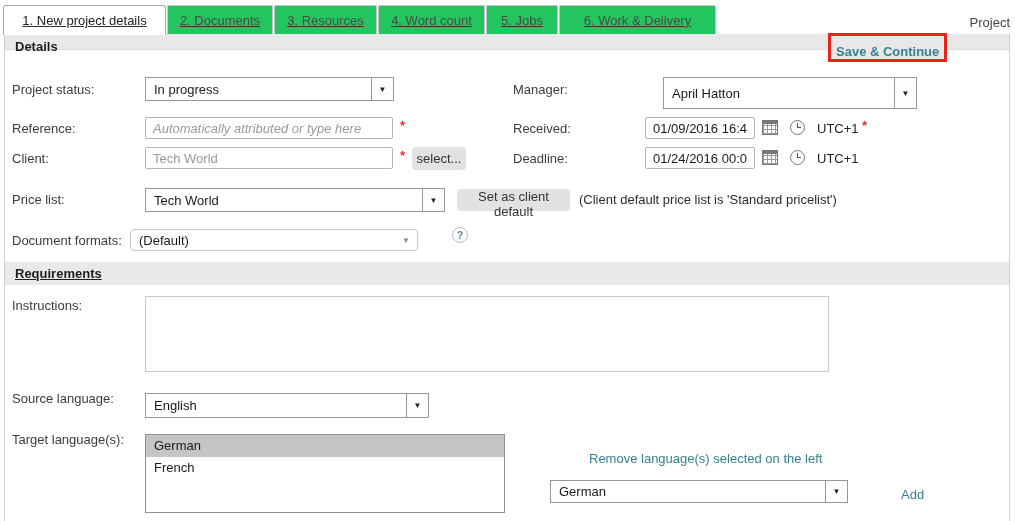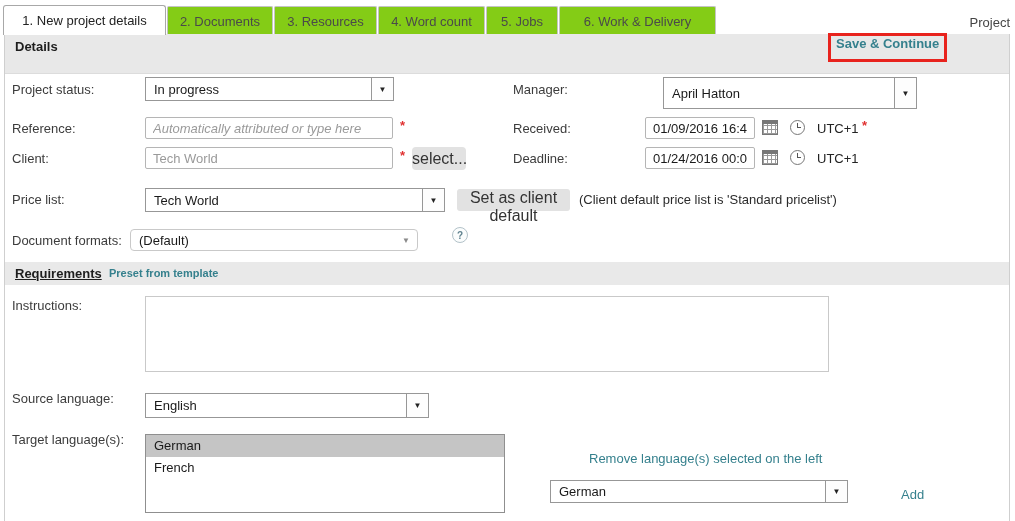--- a/index.html
+++ b/index.html
@@ -1,41 +1,41 @@
 <!DOCTYPE html>
 <html><head>
 <meta charset="utf-8">
 <style>
   * { margin:0; padding:0; box-sizing:border-box; }
   html,body { width:1015px; height:521px; background:#fff; overflow:hidden;
               font-family:"Liberation Sans", sans-serif; font-size:13px; color:#333; }
 
   
-  .tabstrip { position:absolute; left:3px; top:5px; display:flex; align-items:flex-end; height:30px; }
+  .tabstrip { position:absolute; left:3px; top:5px; display:flex; height:30px;text-decoration:underline; }
   .tab { height:29px; display:flex; align-items:center; justify-content:center;
-         background:#84cc16; color:#4a4a4a; border:1px solid #c4c4c4; border-bottom:none;
+         background:#22c55e; color:#4a4a4a; border:1px solid #c4c4c4; border-bottom:none;
          border-radius:2px 2px 0 0; margin-right:1px; cursor:pointer; }
   .tab--active { background:#fff; color:#222; border:1px solid #a8a8a8; border-bottom:none;
                  border-radius:3px 3px 0 0; height:30px; z-index:2; }
   .corner-label { position:absolute; top:15px; right:5px; color:#444; }
 
   
   .panel { position:absolute; left:4px; top:34px; width:1006px; height:487px;
            background:#fff; border-left:1px solid #cfcfcf; border-right:1px solid #cfcfcf; }
   .bar { position:absolute; left:5px; width:1004px; background:#e8e8e8; }
-  .bar--details { top:34px; height:40px; border-bottom:1px solid #dcdcdc;padding-left:32px; }
+  .bar--details { top:34px; height:16px; border-bottom:1px solid #dcdcdc;padding-left:32px; }
   .bar--requirements { top:262px; height:23px; background:#e9e9e9; }
   .bar-title { position:absolute; left:10px; font-weight:bold; color:#1d1d1d; }
   .bar--details .bar-title { line-height:26px; }
   .bar--requirements .bar-title { line-height:23px;text-decoration:underline; }
 
   .teal { color:#35808d; }
   .preset-link { position:absolute; left:104px; line-height:23px; font-size:11px; font-weight:bold; cursor:pointer; }
   .annotation-box { position:absolute; left:828px; top:33px; height:29px; border:3px solid #e8231d;
-                    display:flex; align-items:flex-start; padding:0 5px; background:#e8e8e8; z-index:3; }
+                    display:flex; align-items:flex-end; padding:0 5px; background:#e8e8e8; z-index:3; }
   .save-btn { font-weight:bold; cursor:pointer; white-space:nowrap; }
   .cancel-btn { position:absolute; left:905px; top:34px; line-height:26px; font-weight:bold; cursor:pointer; }
 
   
   .lbl { position:absolute; color:#3c3c3c; white-space:nowrap; }
   .txt { position:absolute; border:1px solid #b5b5b5; border-radius:2px; background:#fff;
          font-family:"Liberation Sans", sans-serif; font-size:13px; color:#1a1a1a; padding:0 7px; }
   .txt::placeholder { color:#9a9a9a; font-style:italic; }
   .txt--gray { color:#9a9a9a; }
   .req { position:absolute; color:#e03131; font-weight:bold; }
@@ -44,21 +44,21 @@
             background:#fff; cursor:pointer; }
   .select-value { flex:1; padding-left:8px; color:#1a1a1a; white-space:nowrap; overflow:hidden; }
   .select-btn { width:22px; align-self:stretch; border-left:1px solid #979797;
                 display:flex; align-items:center; justify-content:center; background:#fdfdfd; }
   .select-btn::before { content:"▼"; font-size:8px; color:#222; }
   .select--plain { border:1px solid #c9c9c9; border-radius:4px; }
   .select--plain .select-btn { border-left:none; background:transparent; }
   .select--plain .select-btn::before { color:#8a8a8a; }
 
   .gbtn { position:absolute; background:#e2e2e2; color:#333; border:none; border-radius:4px;
-          font-family:"Liberation Sans", sans-serif; font-size:16px; text-align:center; cursor:pointer; }
+          font-family:"Liberation Sans", sans-serif; font-size:13px; text-align:center; cursor:pointer; }
 
   .icon-calendar { position:absolute; width:16px; height:15px; border:1px solid #777; background:#fff;
     background-image: linear-gradient(to bottom,#777 0 3px, rgba(0,0,0,0) 3px),
       repeating-linear-gradient(to right, #9a9a9a 0 1px, rgba(0,0,0,0) 1px 4px),
       repeating-linear-gradient(to bottom, #9a9a9a 0 1px, rgba(0,0,0,0) 1px 4px);
     cursor:pointer; }
   .icon-clock { position:absolute; width:15px; height:15px; border:1px solid #777; border-radius:50%;
     background:#fff; cursor:pointer; }
   .icon-clock::before { content:""; position:absolute; left:6px; top:2px; width:1px; height:5px; background:#555; }
   .icon-clock::after { content:""; position:absolute; left:6px; top:6px; width:4px; height:1px; background:#555; }
@@ -142,21 +142,20 @@
 
 <span class="lbl" style="left:12px; top:233px">Document formats:</span>
 <div class="select select--plain" style="left:130px; top:229px; width:288px; height:22px">
   <span class="select-value">(Default)</span>
   <span class="select-btn"></span>
 </div>
 <span class="icon-help" style="left:452px; top:227px"></span>
 
 <div class="bar bar--requirements">
   <span class="bar-title">Requirements</span>
-  <span class="preset-link teal">Preset from template</span>
 </div>
 
 <span class="lbl" style="left:12px; top:298px">Instructions:</span>
 <textarea class="instr" style="left: 145px; top: 296px; width: 684px; height: 76px;"></textarea>
 
 <span class="lbl" style="left:12px; top:391px">Source language:</span>
 <div class="select" style="left:145px; top:393px; width:284px; height:25px">
   <span class="select-value">English</span>
   <span class="select-btn"></span>
 </div>

